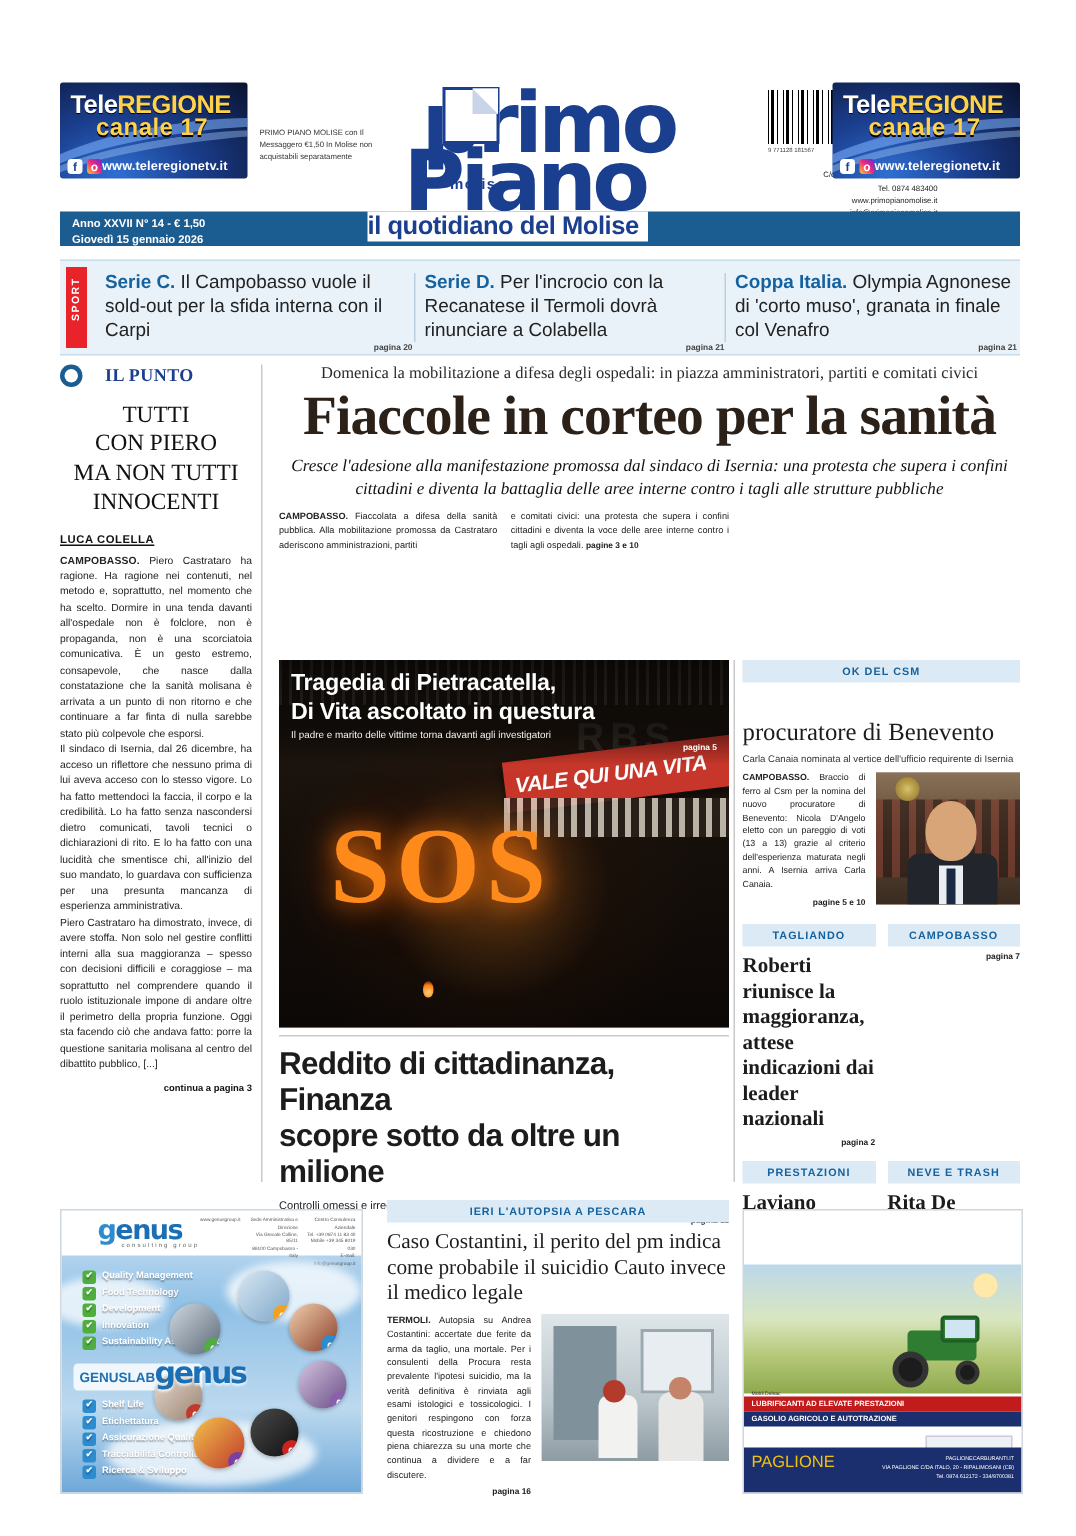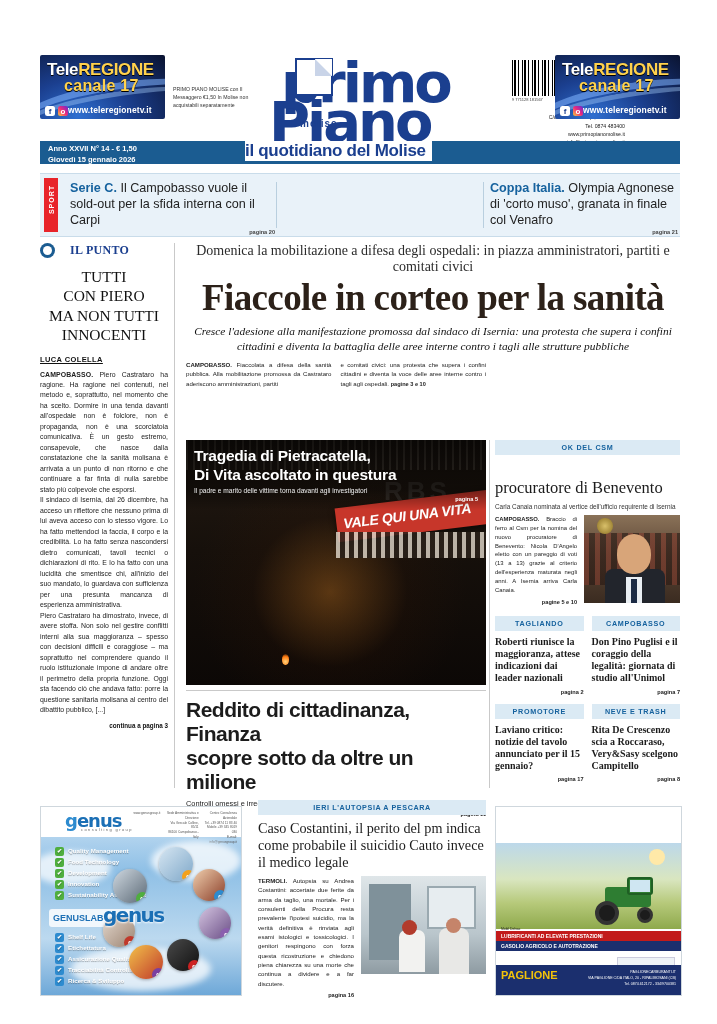--- a/index.html
+++ b/index.html
@@ -80,21 +80,21 @@
      line-height:1.25;color:#111;}
   .op-author{margin-top:10px;font-size:7.5px;font-weight:bold;letter-spacing:.4px;color:#111;
      text-decoration:underline;}
   .op-body{margin-top:6px;font-size:6.9px;line-height:1.52;text-align:justify;color:#222;}
   .op-body b{letter-spacing:.1px;}
   .op-cont{margin-top:7px;text-align:right;font-size:6.3px;font-weight:bold;color:#111;}
   .vrule{position:absolute;left:134px;top:243px;width:1px;height:545px;background:#c9c9c9;}
 
   
   .main{position:absolute;left:146px;top:243px;width:494px;}
-  .kicker{font-family:"Liberation Serif",serif;font-size:14px;color:#2b2b2b;text-align:center;}
+  .kicker{font-family:"Liberation Serif",serif;font-size:11px;color:#2b2b2b;text-align:center;}
   .hl{font-family:"Liberation Serif",serif;font-weight:bold;color:#2c2119;text-align:center;
      font-size:37px;line-height:1.06;letter-spacing:-.6px;margin-top:3px;}
   .hl2{margin-top:1px;}
   .subhl{margin-top:7px;font-family:"Liberation Serif",serif;font-style:italic;font-size:11.4px;
      line-height:1.3;color:#111;text-align:center;}
   .lead{margin-top:6px;display:flex;gap:9px;width:300px;}
   .lead .c{flex:1;font-size:6.1px;line-height:1.54;text-align:justify;color:#222;}
   .lead .pg{font-weight:bold;font-size:5.6px;}
 
   
@@ -148,21 +148,21 @@
   .pt-head{position:absolute;left:34%;top:22%;width:34px;height:40px;border-radius:50% 50% 46% 46%;
      background:#d8a579;}
   .pt-body{position:absolute;left:22%;bottom:0;width:60px;height:34px;background:#22252c;
      border-radius:8px 8px 0 0;}
   .pt-shirt{position:absolute;left:44%;bottom:0;width:16px;height:26px;background:#e9eef3;}
   .pt-tie{position:absolute;left:48.5%;bottom:0;width:6px;height:24px;background:#1b2a44;}
   .pt-seal{position:absolute;left:14%;top:4%;width:16px;height:16px;border-radius:50%;
      background:radial-gradient(circle,#d9c06a,#8a6f22);}
   .two{display:flex;gap:8px;margin-top:9px;}
   .two > div{flex:1;}
-  .bx-h{margin:5px 0 0;font-family:"Liberation Serif",serif;font-size:10px;line-height:1.22;color:#1c1c1c;}
+  .bx-h{margin:5px 0 0;font-family:"Liberation Serif",serif;font-size:14px;line-height:1.22;color:#1c1c1c;}
   .bx-pg{text-align:right;font-weight:bold;font-size:5.6px;margin-top:4px;color:#222;}
   .vdiv{position:absolute;width:1px;background:#c9c9c9;}
 
   
   .autop{position:absolute;left:218px;top:800px;width:228px;}
   .autop .lbl{background:#dbeaf4;color:#16629e;font-weight:bold;font-size:7.2px;letter-spacing:.6px;
      text-align:center;padding:3px 0;}
   .autop h2{margin:5px 0 0;font-family:"Liberation Serif",serif;font-size:14.2px;line-height:1.2;
      font-weight:normal;color:#1c1c1c;}
   .au-flex{display:flex;gap:7px;margin-top:5px;}
@@ -220,21 +220,21 @@
   .tr-glass{position:absolute;left:41px;top:1px;width:20px;height:12px;background:#cfe6f2;}
   .tr-w1{position:absolute;left:6px;bottom:0;width:24px;height:24px;border-radius:50%;background:#1c1c1c;
      border:4px solid #333;box-sizing:border-box;}
   .tr-w2{position:absolute;left:48px;bottom:2px;width:16px;height:16px;border-radius:50%;background:#1c1c1c;
      border:3px solid #333;box-sizing:border-box;}
   .am-band{position:absolute;left:0;width:100%;box-sizing:border-box;padding:2px 5px;font-size:5px;
      font-weight:bold;color:#fff;}
   .am-band.b1{top:124px;background:#c21b1b;}
   .am-band.b2{top:134px;background:#1b2f6e;}
   .am-bot{position:absolute;left:0;bottom:0;width:100%;height:30px;background:#1b2f6e;}
-  .am-bot .pg-l{position:absolute;left:5px;top:4px;color:#f2c20a;font-weight:bold;font-size:11px;}
+  .am-bot .pg-l{position:absolute;left:5px;top:4px;color:#f2c20a;font-weight:normal;font-size:11px;}
   .am-bot .pg-r{position:absolute;right:5px;top:5px;width:110px;text-align:right;color:#fff;font-size:3.6px;
      line-height:1.6;}
   .am-small{position:absolute;left:5px;top:120px;width:60px;font-size:3.4px;color:#222;}
   .am-prod{position:absolute;right:6px;top:150px;width:56px;height:22px;background:#eef2f6;border:1px solid #ccd;}
 </style>
 </head>
 <body>
 
 <div class="page">
 <div class="inner">
@@ -297,20 +297,24 @@
   <div class="sport">
     <div class="sport-tab">
           <span>SPORT</span>
         </div>
     <div class="sp-div" style="left:236px"></div>
     <div class="sp-div" style="left:443px"></div>
 
     <div class="sp-item sp1">
       <b>Serie C.</b><span> Il Campobasso vuole il sold-out per la sfida interna con il Carpi</span>
       <span class="pg">pagina 20</span>
+    </div>
+    <div class="sp-item sp2">
+      <b>Serie D.</b><span> Per l'incrocio con la Recanatese il Termoli dovrà rinunciare a Colabella</span>
+      <span class="pg">pagina 21</span>
     </div>
     <div class="sp-item sp3">
       <b>Coppa Italia.</b><span> Olympia Agnonese di 'corto muso', granata in finale col Venafro</span>
       <span class="pg">pagina 21</span>
     </div>
   </div>
 
   <div class="lcol">
     <div class="punto">
       <span class="dot"></span>
@@ -346,20 +350,21 @@
   </div>
 
   <div class="photo">
     <div class="ph-night"></div>
     <div class="railing"></div>
     <div class="rbs">RBS</div>
     <div class="banner">
           <span>VALE QUI UNA VITA</span>
         </div>
     <div class="candles"></div>
+    <div class="sos">SOS</div>
     <div class="flame"></div>
     <div class="ph-cap">
       <h3><span>Tragedia di Pietracatella,</span><br><span>Di Vita ascoltato in questura</span></h3>
       <p>Il padre e marito delle vittime torna davanti agli investigatori</p>
       <span class="pg">pagina 5</span>
     </div>
   </div>
 
   <div class="hrule" style="left:146px;top:690px;width:300px;height:1px;"></div>
   <div class="reddito">
@@ -390,28 +395,27 @@
     </div>
 
     <div class="two">
       <div>
         <div class="label">TAGLIANDO</div>
         <h3 class="bx-h">Roberti riunisce la maggioranza, attese indicazioni dai leader nazionali</h3>
         <div class="bx-pg">pagina 2</div>
       </div>
       <div>
         <div class="label">CAMPOBASSO</div>
-        <h3 class="bx-h">Don Pino Puglisi e il coraggio della legalità: giornata di studio all'Unimol</h3>
         <div class="bx-pg">pagina 7</div>
       </div>
     </div>
 
     <div class="two">
       <div>
-        <div class="label">PROMOTORE</div>
+        <div class="label">PRESTAZIONI</div>
         <h3 class="bx-h">Laviano critico: notizie del tavolo annunciato per il 15 gennaio?</h3>
         <div class="bx-pg">pagina 17</div>
       </div>
       <div>
         <div class="label">NEVE E TRASH</div>
         <h3 class="bx-h">Rita De Crescenzo scia a Roccaraso, Very&amp;Sasy scelgono Campitello</h3>
         <div class="bx-pg">pagina 8</div>
       </div>
     </div>
   </div>

